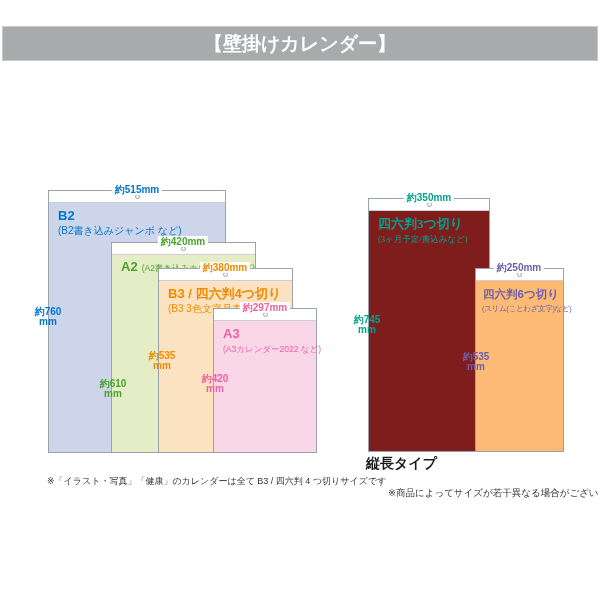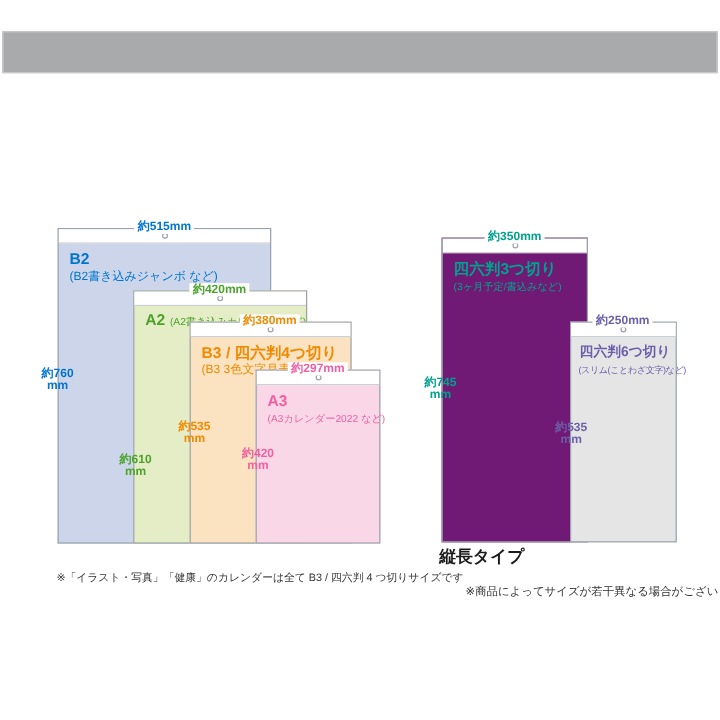--- a/index.html
+++ b/index.html
@@ -97,20 +97,21 @@
     font-size: 9px;
     color: #333333;
     white-space: nowrap;
   }
   .z1 { z-index: 1; } .z2 { z-index: 2; } .z3 { z-index: 3; } .z4 { z-index: 4; }
 </style>
 </head>
 <body>
 
 <div class="banner" style="background-color: rgb(168, 170, 172); color: rgb(255, 255, 255);">
+  <span class="prefix">【壁掛けカレンダー】</span>
 </div>
 
 <div class="diagram">
 
   <div class="rect z1" style="left: 48px; top: 190px; width: 178px; height: 263px; background-color: rgb(204, 213, 233);">
     <div class="strip">
       <span class="hole"></span>
     </div>
     <div class="rtitle" style="color: rgb(0, 117, 208);">B2</div>
     <div class="rsub" style="color: rgb(0, 117, 208);">(B2書き込みジャンボ など)</div>
@@ -135,29 +136,29 @@
   </div>
 
   <div class="rect z4" style="left: 213px; top: 308px; width: 104px; height: 145px; background-color: rgb(249, 215, 231);">
     <div class="strip">
       <span class="hole"></span>
     </div>
     <div class="rtitle" style="color: rgb(240, 95, 162);">A3</div>
     <div class="rsub" style="font-size: 8.5px; color: rgb(240, 95, 162);">(A3カレンダー2022 など)</div>
   </div>
 
-  <div class="rect z1" style="left: 368px; top: 198px; width: 122px; height: 254px; background-color: #701a75;">
+  <div class="rect z1" style="left: 368px; top: 198px; width: 122px; height: 254px; background-color: #7f1d1d; font-family: Liberation Serif, serif;">
     <div class="strip">
       <span class="hole"></span>
     </div>
     <div class="rtitle" style="color: rgb(0, 162, 142);">四六判3つ切り</div>
     <div class="rsub" style="font-size: 8.5px; color: rgb(0, 162, 142);">(3ヶ月予定/書込みなど)</div>
   </div>
 
-  <div class="rect z2" style="left: 475px; top: 268px; width: 89px; height: 184px; background-color: #e5e5e5;">
+  <div class="rect z2" style="left: 475px; top: 268px; width: 89px; height: 184px; background-color: #fdba74;">
     <div class="strip">
       <span class="hole"></span>
     </div>
     <div class="rtitle" style="font-size: 11.5px; margin-left: 7px; color: rgb(108, 95, 169);">四六判6つ切り</div>
     <div class="rsub rsub-small" style="color: rgb(108, 95, 169);">(スリム(ことわざ文字)など)</div>
   </div>
 
   <div class="wlabel" style="left: 137px; top: 184px; color: rgb(0, 117, 208);">約515mm</div>
   <div class="wlabel" style="left: 183px; top: 236px; color: rgb(75, 163, 43);">約420mm</div>
   <div class="wlabel" style="left: 225px; top: 262px; color: rgb(240, 138, 0);">約380mm</div>

